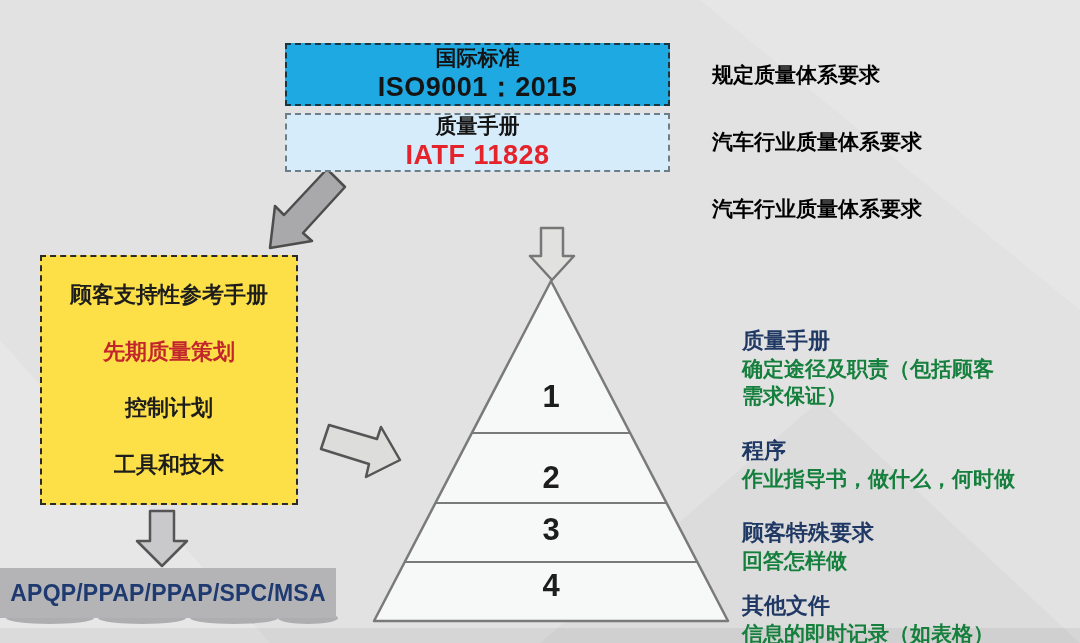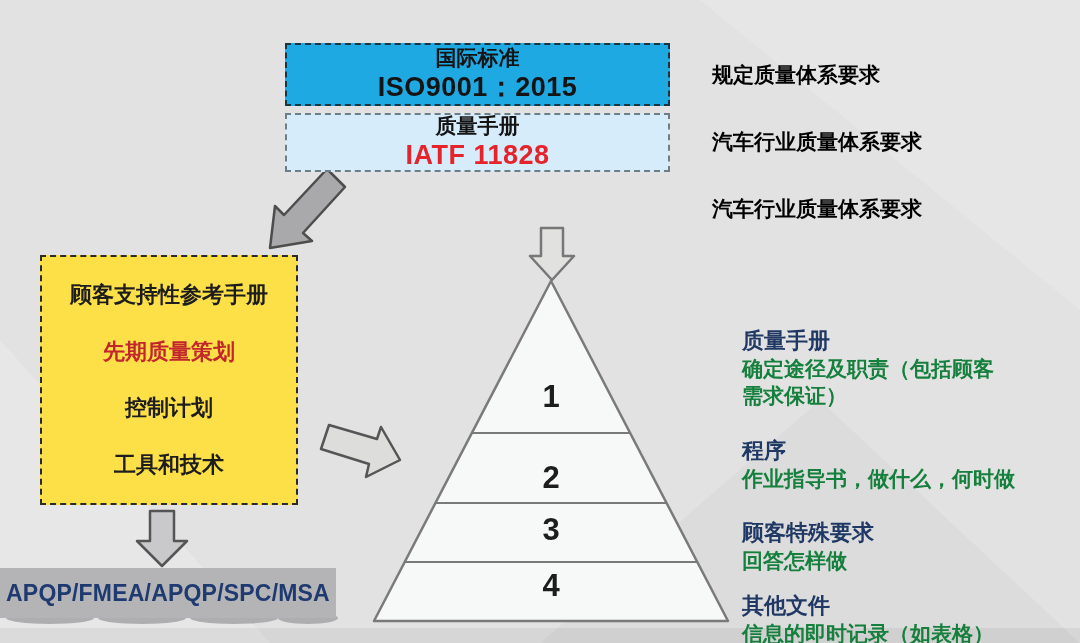--- a/index.html
+++ b/index.html
@@ -130,21 +130,21 @@
   <div class="abs note note-3">汽车行业质量体系要求</div>
 
   <div class="abs gray-panel">
     <div class="gray-item">顾客支持性参考手册</div>
     <div class="gray-item red">先期质量策划</div>
     <div class="gray-item">控制计划</div>
     <div class="gray-item">工具和技术</div>
   </div>
 
   <div class="abs apqp-box">
-    <span class="apqp-label">APQP/FMEA/APQP/SPC/MSA</span>
+    <span class="apqp-label">APQP/PPAP/PPAP/SPC/MSA</span>
   </div>
 
   <div class="abs pyr-note pyr-note-1">
     <div class="h">质量手册</div>
     <div class="d">确定途径及职责（包括顾客需求保证）</div>
   </div>
   <div class="abs pyr-note pyr-note-2">
     <div class="h">程序</div>
     <div class="d">作业指导书，做什么，何时做</div>
   </div>

